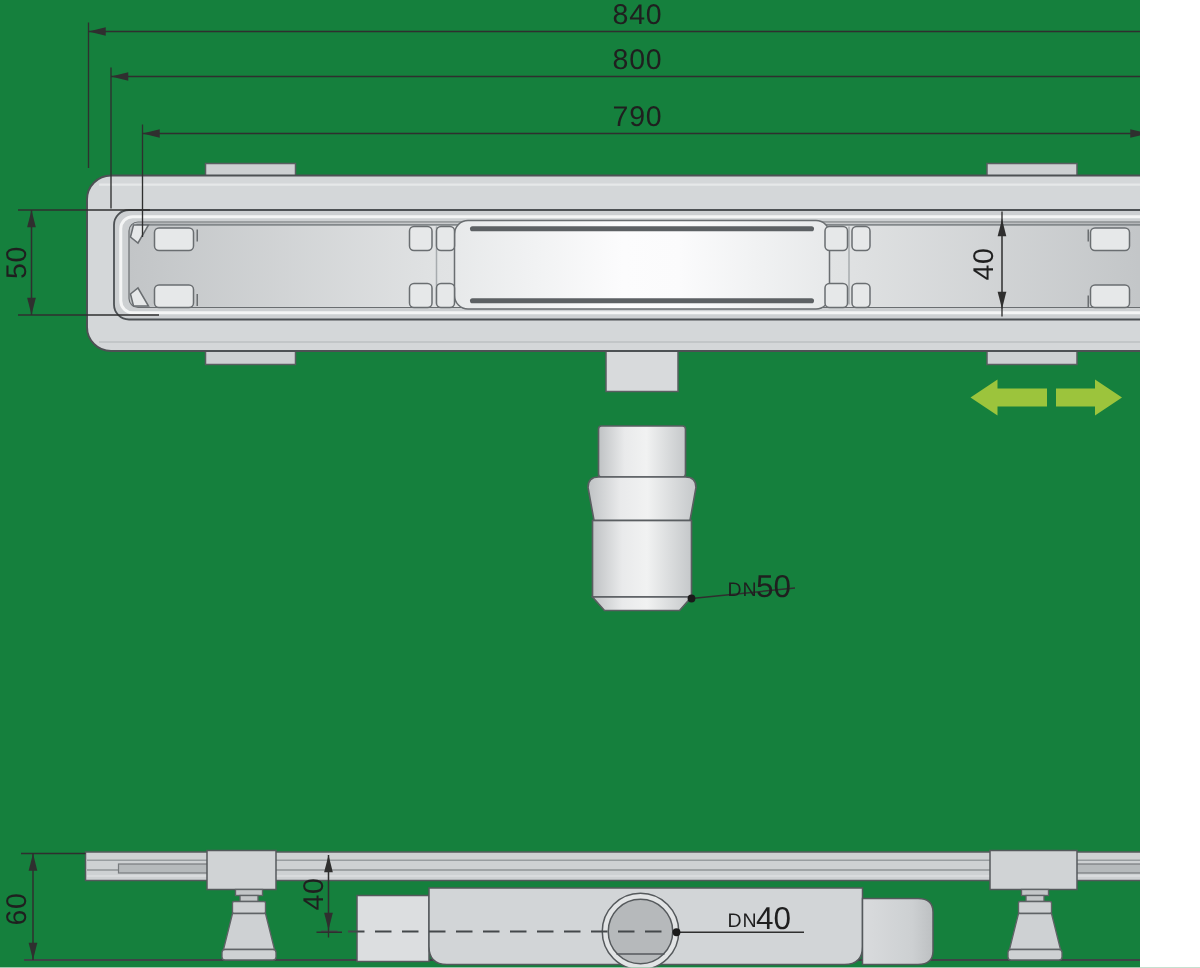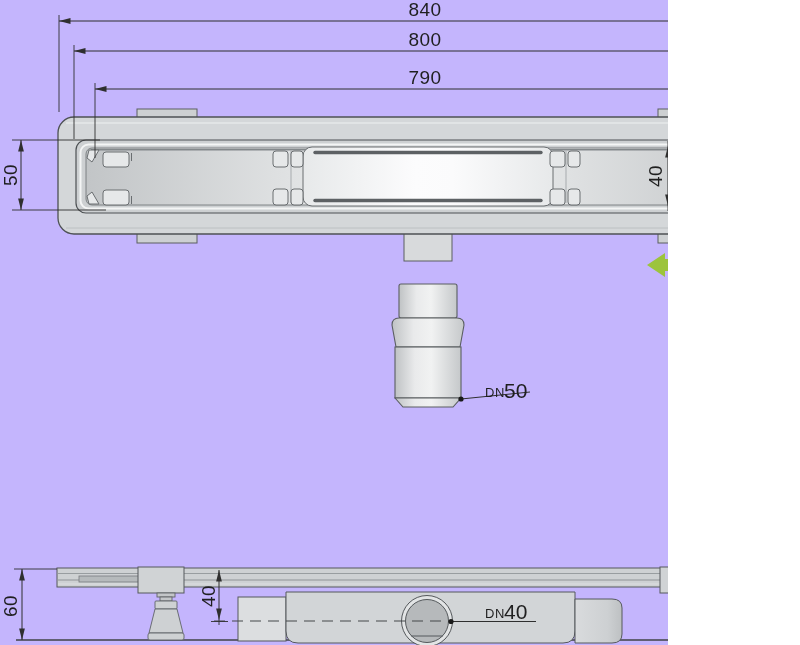--- a/index.html
+++ b/index.html
@@ -1,17 +1,17 @@
 <!DOCTYPE html>
 <html><head>
 <meta charset="utf-8">
 <style>
   html,body{margin:0;padding:0;background:#ffffff;}
   .stage{
-    width:668px;height:645px;position:relative;background:#c4b5fd;overflow:hidden;
+    width:760px;height:645px;position:relative;background:#15803d;overflow:hidden;
     font-family:"Liberation Sans", sans-serif;
   }
   svg text{
     font-family:"Liberation Sans","DejaVu Sans",sans-serif;
     fill:#1f1f1f;
   }
   .dimtxt{font-size:19px;letter-spacing:.5px;}
   .dntxt-small{font-size:13px;letter-spacing:.6px;}
   .dntxt-big{font-size:21px;}
   .dimline{stroke:#2f2f2f;stroke-width:1;fill:none;}

